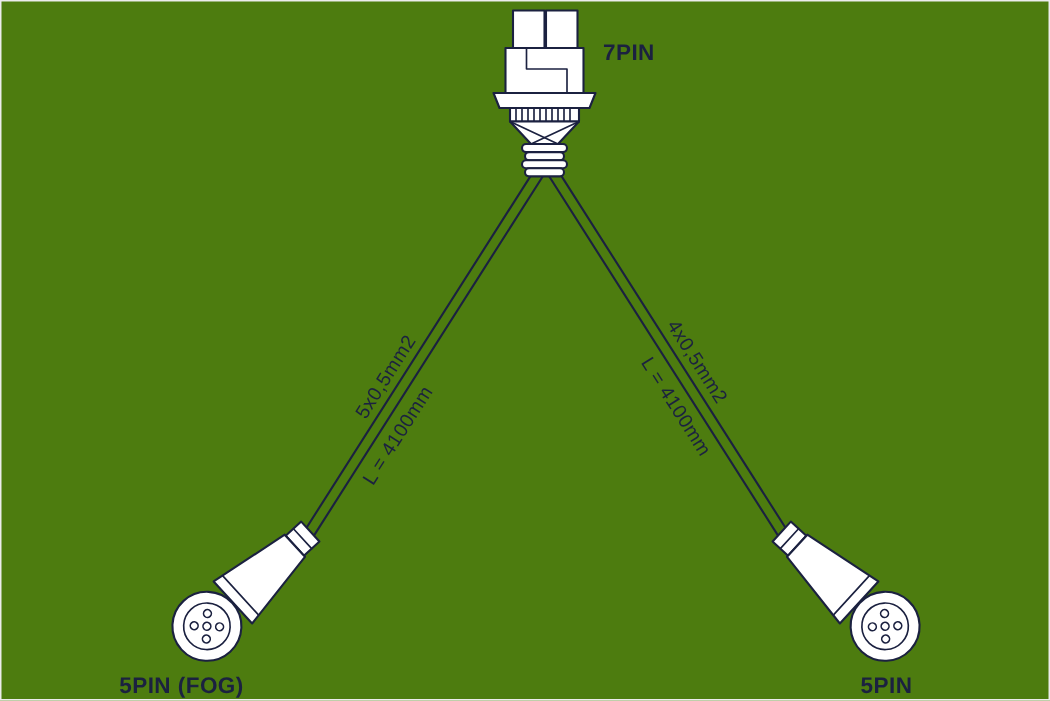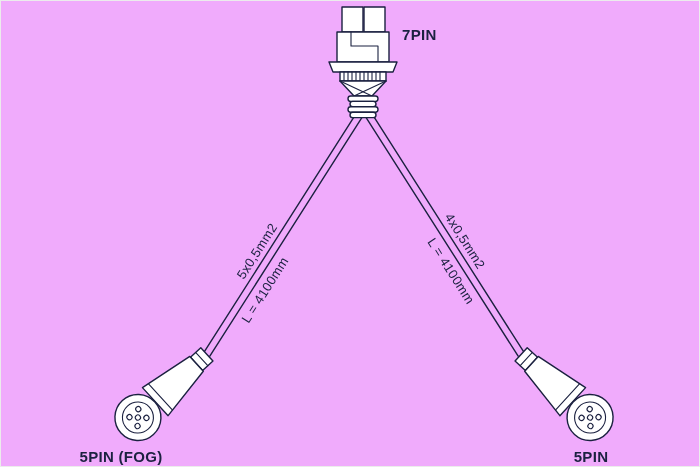--- a/index.html
+++ b/index.html
@@ -1,17 +1,17 @@
 <!DOCTYPE html>
 <html><head>
 <meta charset="utf-8">
 <style>
   html,body{margin:0;padding:0;background:#ffffff;}
   .page{
-    position:relative;width:700px;height:467px;background:#f0abfc;
+    position:relative;width:700px;height:467px;background:#4d7c0f;
     box-sizing:border-box;border:1px solid #ececec;overflow:hidden;
     font-family:"Liberation Sans",sans-serif;
   }
   svg{display:block;}
   .ln{stroke:#1b2140;stroke-width:1.4;fill:none;stroke-linejoin:round;stroke-linecap:round;}
   .thin{stroke-width:1.1;}
   .fw{fill:#ffffff;}
   text{
     fill:#1b2140;stroke:none;
     font-family:"Liberation Sans",sans-serif;

